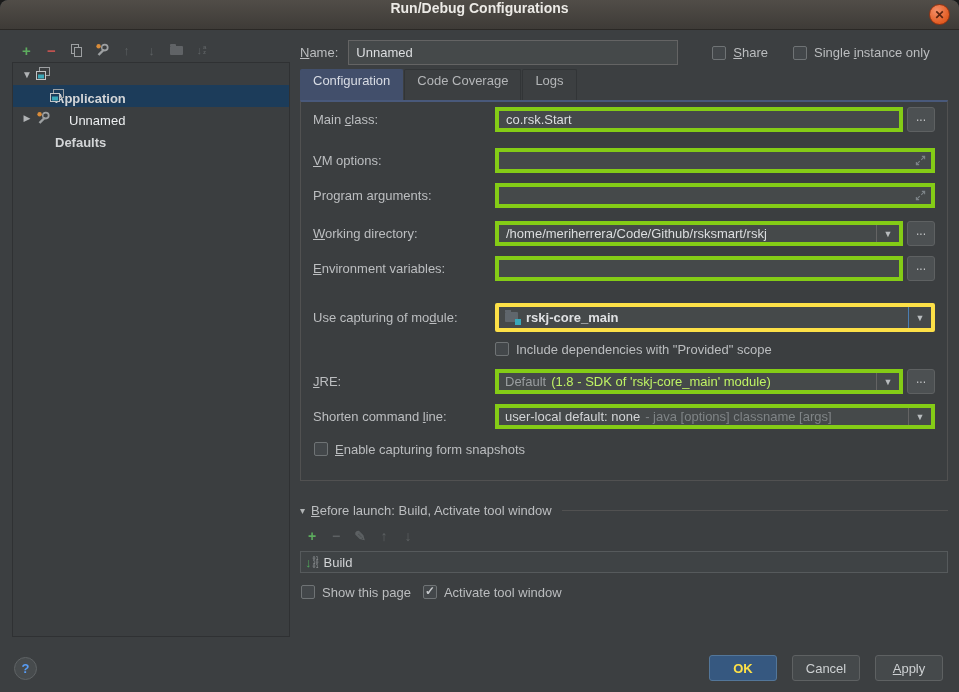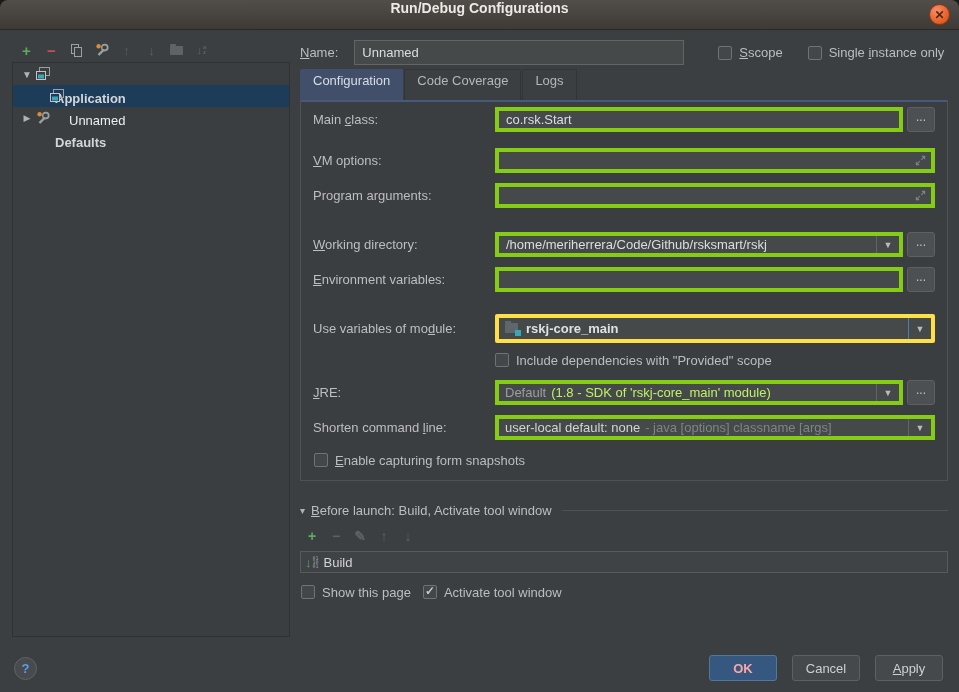--- a/index.html
+++ b/index.html
@@ -45,21 +45,21 @@
   .tree-row.sel { background:#1c3c5a; }
   .tw { width:16px; text-align:center; color:#b0b3b5; font-size:10px; }
   .tree-label { margin-left:4px; color:#d3d5d7;margin-top:48px; }
   .tree-label.bold { font-weight:bold; }
   .tree-row.sel .tree-label { color:#eceef0; }
   .app-ic, .wrench-ic { width:16px; height:16px; display:inline-flex; }
   
   .content { position:absolute; left:300px; top:40px; width:648px; }
   .name-row { display:flex; align-items:center; height:25px; }
   .mn { text-decoration:underline; }
-  .name-label { margin-right:16px; }
+  .name-label { margin-right:10px; }
   .tfield {
     background:#45494a; border:1px solid #646464; color:#dcdee0; height:25px;
     font-family:"Liberation Sans", sans-serif; font-size:13px; padding:0 7px; outline:none;
   }
   .name-input { width:330px; }
   .cb-group { display:flex; align-items:center; margin-left:34px; cursor:default; }
   .cbox {
     width:14px; height:14px; background:#43474a; border:1px solid #6f7375; border-radius:2px;
     margin-right:7px; flex:0 0 auto; position:relative;
   }
@@ -127,21 +127,21 @@
     position:absolute; left:14px; bottom:12px; width:23px; height:23px; border-radius:50%;
     background:#474b4d; border:1px solid #5f6365; color:#589df6; font-weight:bold; font-size:13px;
     display:flex; align-items:center; justify-content:center; cursor:pointer;
   }
   .btn-row { position:absolute; right:16px; bottom:11px; display:flex; }
   .btn {
     min-width:68px; height:26px; background:#45494b; border:1px solid #5e6162; border-radius:3px;
     color:#cdd0d2; font-size:13px; display:flex; align-items:center; justify-content:center;
     margin-left:15px; cursor:pointer; padding:0 12px;
   }
-  .btn.primary { background:#365880; border-color:#537699; color:#fca5a5; font-weight:bold; }
+  .btn.primary { background:#365880; border-color:#537699; color:#fde047; font-weight:bold; }
   svg { display:block; }
 </style>
 </head>
 <body>
 
 <div class="window">
 
   <div class="titlebar">
     <span class="title">Run/Debug Configurations</span>
     <span class="close-btn">✕</span>
@@ -208,21 +208,21 @@
     </div>
   </div>
 
   <div class="content">
 
     <div class="name-row">
       <span class="name-label"><span></span><span class="mn">N</span><span>ame:</span></span>
       <input class="tfield name-input" value="Unnamed" style="">
       <span class="cb-group">
         <span class="cbox"></span>
-        <span><span></span><span class="mn">S</span><span>scope</span></span>
+        <span><span></span><span class="mn">S</span><span>hare</span></span>
       </span>
       <span class="cb-group" style="margin-left:25px;">
         <span class="cbox"></span>
         <span><span>Single </span><span class="mn">i</span><span>nstance only</span></span>
       </span>
     </div>
 
     <div class="tabs">
       <span class="tab active">Configuration</span>
       <span class="tab">Code Coverage</span>
@@ -256,39 +256,39 @@
         <span class="ffield">
           <input value="" style="">
           <span class="expand-ic">
             <svg width="11" height="11" viewBox="0 0 12 12">
                 <path d="M7.5 1.5 h3 v3 M10.5 1.5 L6.8 5.2 M4.5 10.5 h-3 v-3 M1.5 10.5 L5.2 6.8" stroke="#7d8488" stroke-width="1.2" fill="none"></path>
               </svg>
           </span>
         </span>
       </div>
 
-      <div class="frow" style="margin-top:24px;">
+      <div class="frow" style="margin-top:13px;">
         <span class="flabel"><span></span><span class="mn">W</span><span>orking directory:</span></span>
         <span class="ffield">
           <input value="/home/meriherrera/Code/Github/rsksmart/rskj" style="">
           <span class="combo-arrow">▼</span>
         </span>
         <span class="browse-btn">...</span>
       </div>
 
       <div class="frow" style="margin-top:10px;">
         <span class="flabel"><span></span><span class="mn">E</span><span>nvironment variables:</span></span>
         <span class="ffield">
             <input value="" style="">
           </span>
         <span class="browse-btn">...</span>
       </div>
 
       <div class="frow" style="margin-top:22px; height:29px;">
-        <span class="flabel"><span>Use variables of mo</span><span class="mn">d</span><span>ule:</span></span>
+        <span class="flabel"><span>Use capturing of mo</span><span class="mn">d</span><span>ule:</span></span>
         <span class="ffield combo-focused">
           <span class="combo-text">
             <span class="mod-ic">
                 <span class="fold"></span>
                 <span class="sq"></span>
               </span>
             <span>rskj-core_main</span>
           </span>
           <span class="combo-arrow">▼</span>
         </span>

